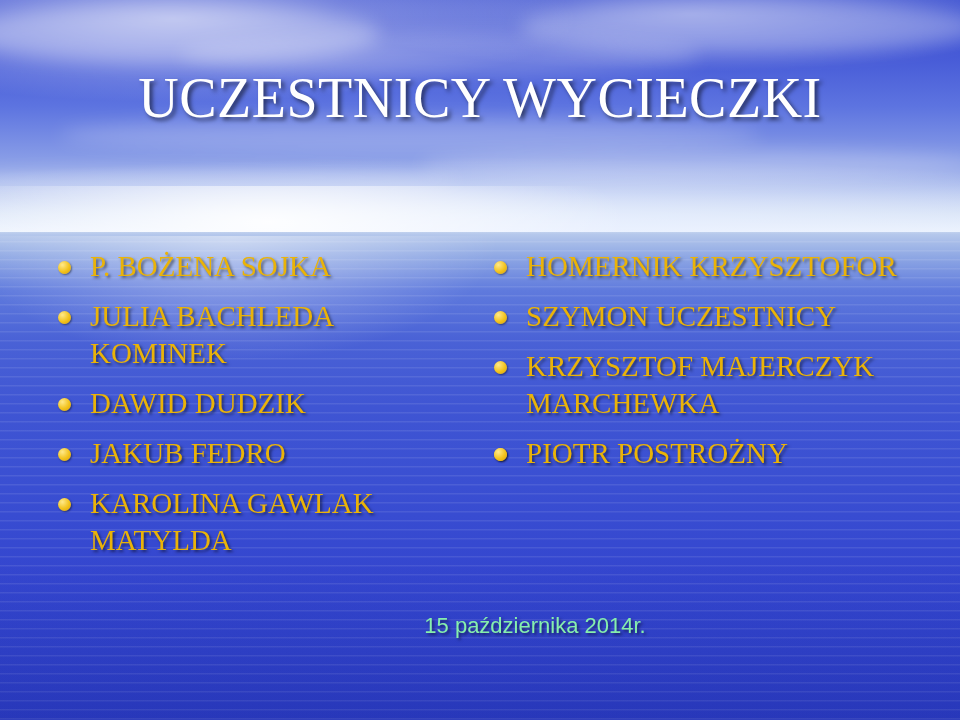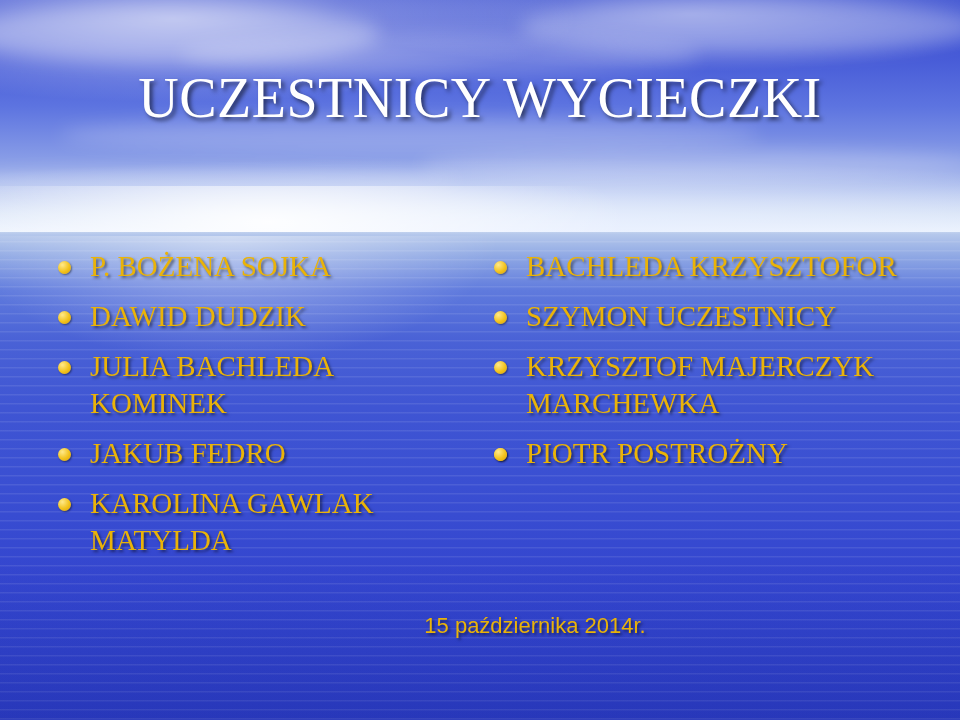--- a/index.html
+++ b/index.html
@@ -173,21 +173,21 @@
 
   .date {
     position: absolute;
     left: 0;
     top: 612px;
     width: 960px;
     text-align: center;
     font-family: "Liberation Sans", sans-serif;
     font-size: 22px;
     line-height: 28px;
-    color: #eab308;
+    color: #86efac;
     text-shadow: 2px 2px 3px rgba(0,0,0,0.5);
   }
   .date-inner {
     display: inline-block;
     margin-left: 110px;
   }
 </style>
 </head>
 <body>
 
@@ -214,42 +214,42 @@
     <div class="columns">
 
       <div class="col col-left">
         <ul class="bullets">
           <li>
             <span class="dot"></span>
             <span>P. BOŻENA SOJKA</span>
           </li>
           <li>
             <span class="dot"></span>
+            <span>JULIA BACHLEDA KOMINEK</span>
+          </li>
+          <li>
+            <span class="dot"></span>
             <span>DAWID DUDZIK</span>
-          </li>
-          <li>
-            <span class="dot"></span>
-            <span>JULIA BACHLEDA KOMINEK</span>
           </li>
           <li>
             <span class="dot"></span>
             <span>JAKUB FEDRO</span>
           </li>
           <li>
             <span class="dot"></span>
             <span>KAROLINA GAWLAK MATYLDA</span>
           </li>
         </ul>
       </div>
 
       <div class="col col-right">
         <ul class="bullets">
           <li>
             <span class="dot"></span>
-            <span>BACHLEDA KRZYSZTOFOR</span>
+            <span>HOMERNIK KRZYSZTOFOR</span>
           </li>
           <li>
             <span class="dot"></span>
             <span>SZYMON UCZESTNICY</span>
           </li>
           <li>
             <span class="dot"></span>
             <span>KRZYSZTOF MAJERCZYK MARCHEWKA</span>
           </li>
           <li>

